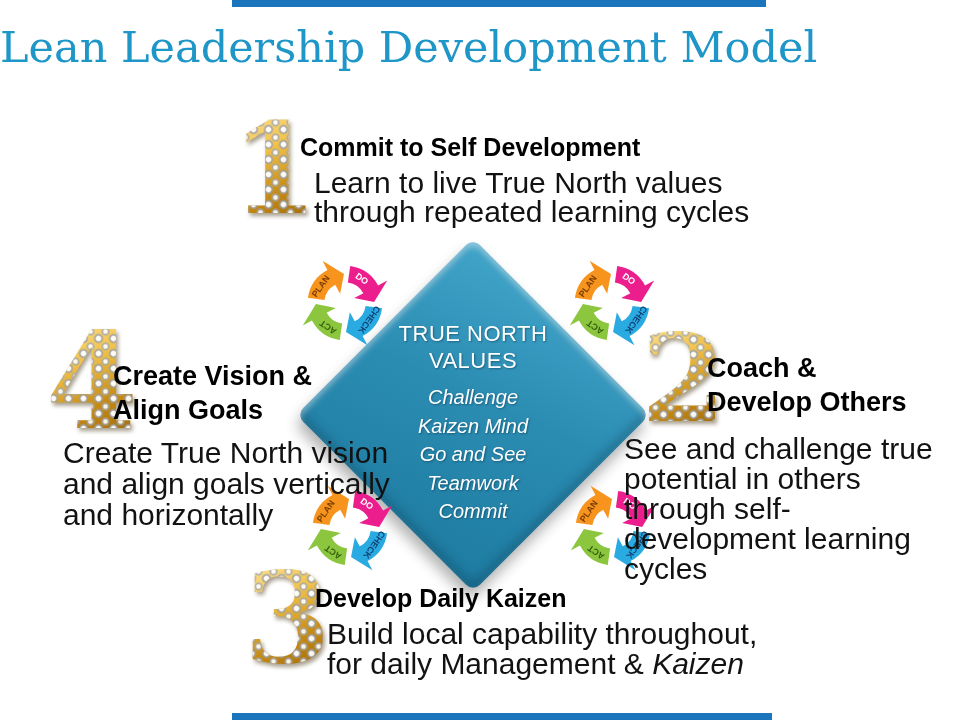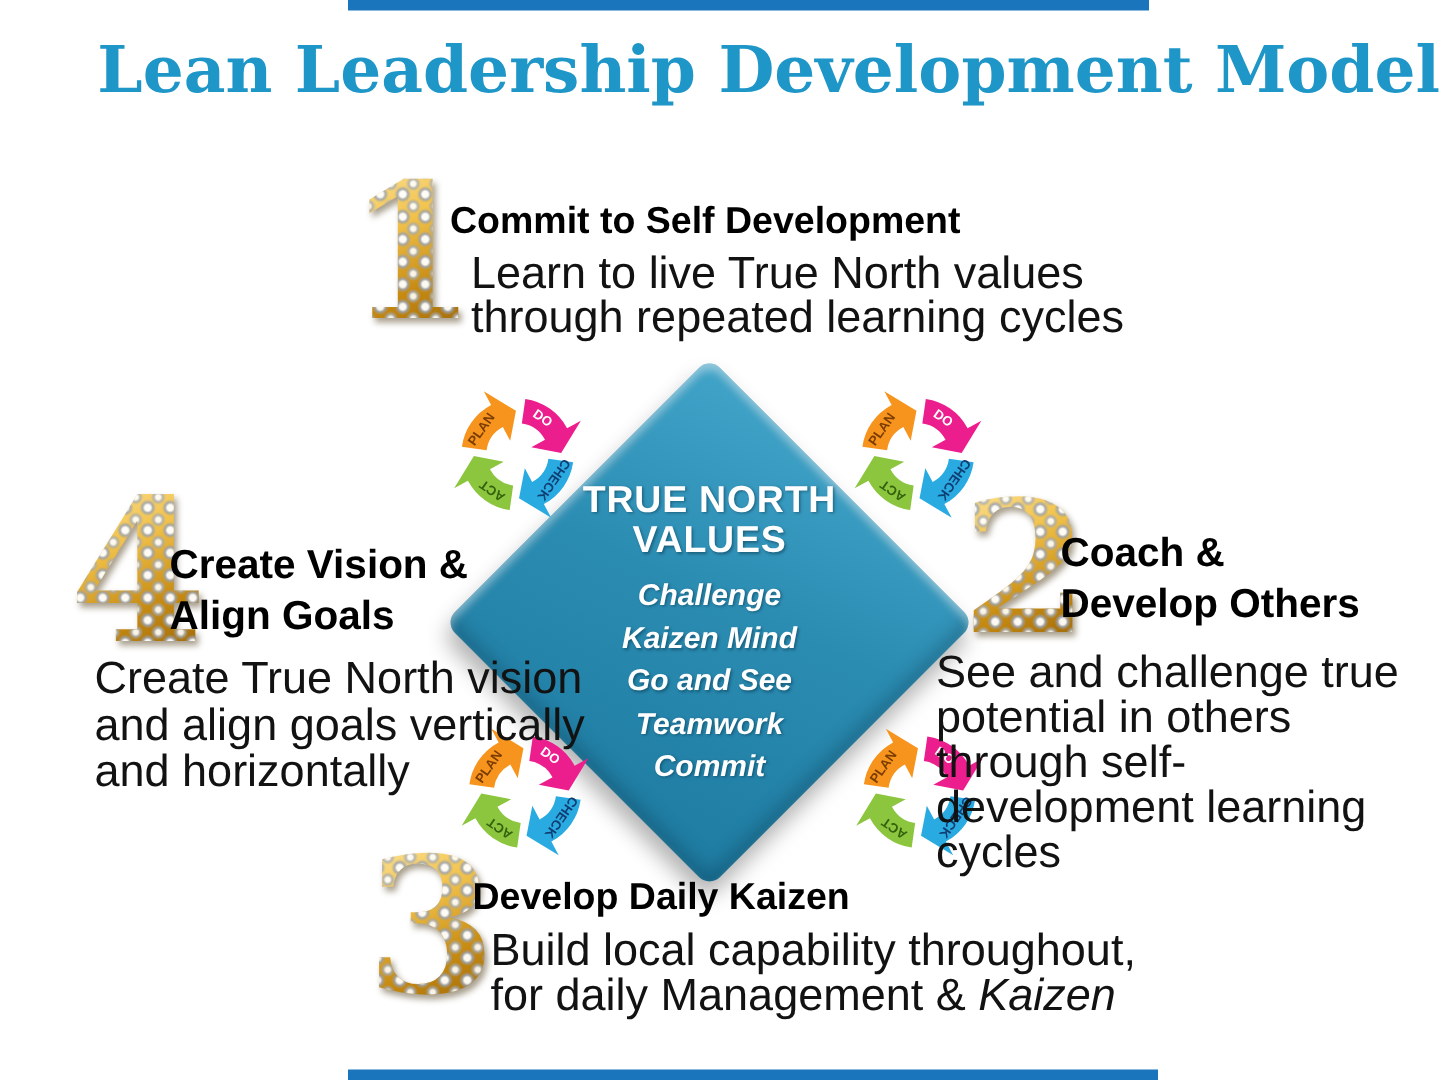--- a/index.html
+++ b/index.html
@@ -1,35 +1,35 @@
 <!DOCTYPE html>
 <html><head>
 <meta charset="utf-8">
 <style>
   html,body{margin:0;padding:0;background:#fff;}
   .stage{position:relative;width:960px;height:720px;background:#fff;overflow:hidden;
          font-family:"Liberation Sans",sans-serif;}
   .bar{position:absolute;background:#1b75bc;height:7px;}
   .bar-top{left:232px;top:0;width:534px;}
   .bar-bottom{left:232px;bottom:0;width:540px;}
-  .title{position:absolute;left:0;right:0;top:22px;margin:0;text-align:right;
-         font-family:"DejaVu Serif",serif;font-weight:700;font-size:43px;color:#1e96c8;}
+  .title{position:absolute;left:0;right:0;top:22px;margin:0;text-align:left;
+         font-family:"DejaVu Serif",serif;font-weight:400;font-size:43px;color:#1e96c8;}
   
   .diamond{position:absolute;left:348px;top:290px;width:250px;height:250px;
            transform:rotate(45deg);border-radius:10px;
            background:linear-gradient(160deg,#41a4c9 0%,#2b8cb2 45%,#1e7ba1 100%);
            box-shadow:inset 3px 3px 6px rgba(255,255,255,.45),
                       inset -5px -5px 12px rgba(0,40,60,.30),
                       5px 8px 14px rgba(0,0,0,.30);
            z-index:2;}
   .diamond-text{position:absolute;left:353px;top:320px;width:240px;text-align:center;
                 color:#fff;z-index:4;text-shadow:1px 1px 2px rgba(0,40,60,.45);}
-  .dh{font-size:25px;font-weight:700;line-height:27px;letter-spacing:.5px;}
+  .dh{font-size:22px;font-weight:400;line-height:27px;letter-spacing:.5px;}
   .dvals{margin-top:9px;}
-  .dv{font-size:20px;font-weight:700;font-style:italic;line-height:28.5px;}
+  .dv{font-size:20px;font-weight:400;font-style:italic;line-height:28.5px;}
   
   .pdca{position:absolute;width:104px;height:104px;z-index:3;}
   .pdca svg{width:100%;height:100%;}
   .pdca-tl{left:293px;top:251px;}
   .pdca-tr{left:560px;top:251px;}
   .pdca-bl{left:298px;top:476px;}
   .pdca-br{left:561px;top:476px;}
   
   .num{position:absolute;font-family:"DejaVu Serif",serif;font-weight:700;line-height:1;
        background:

